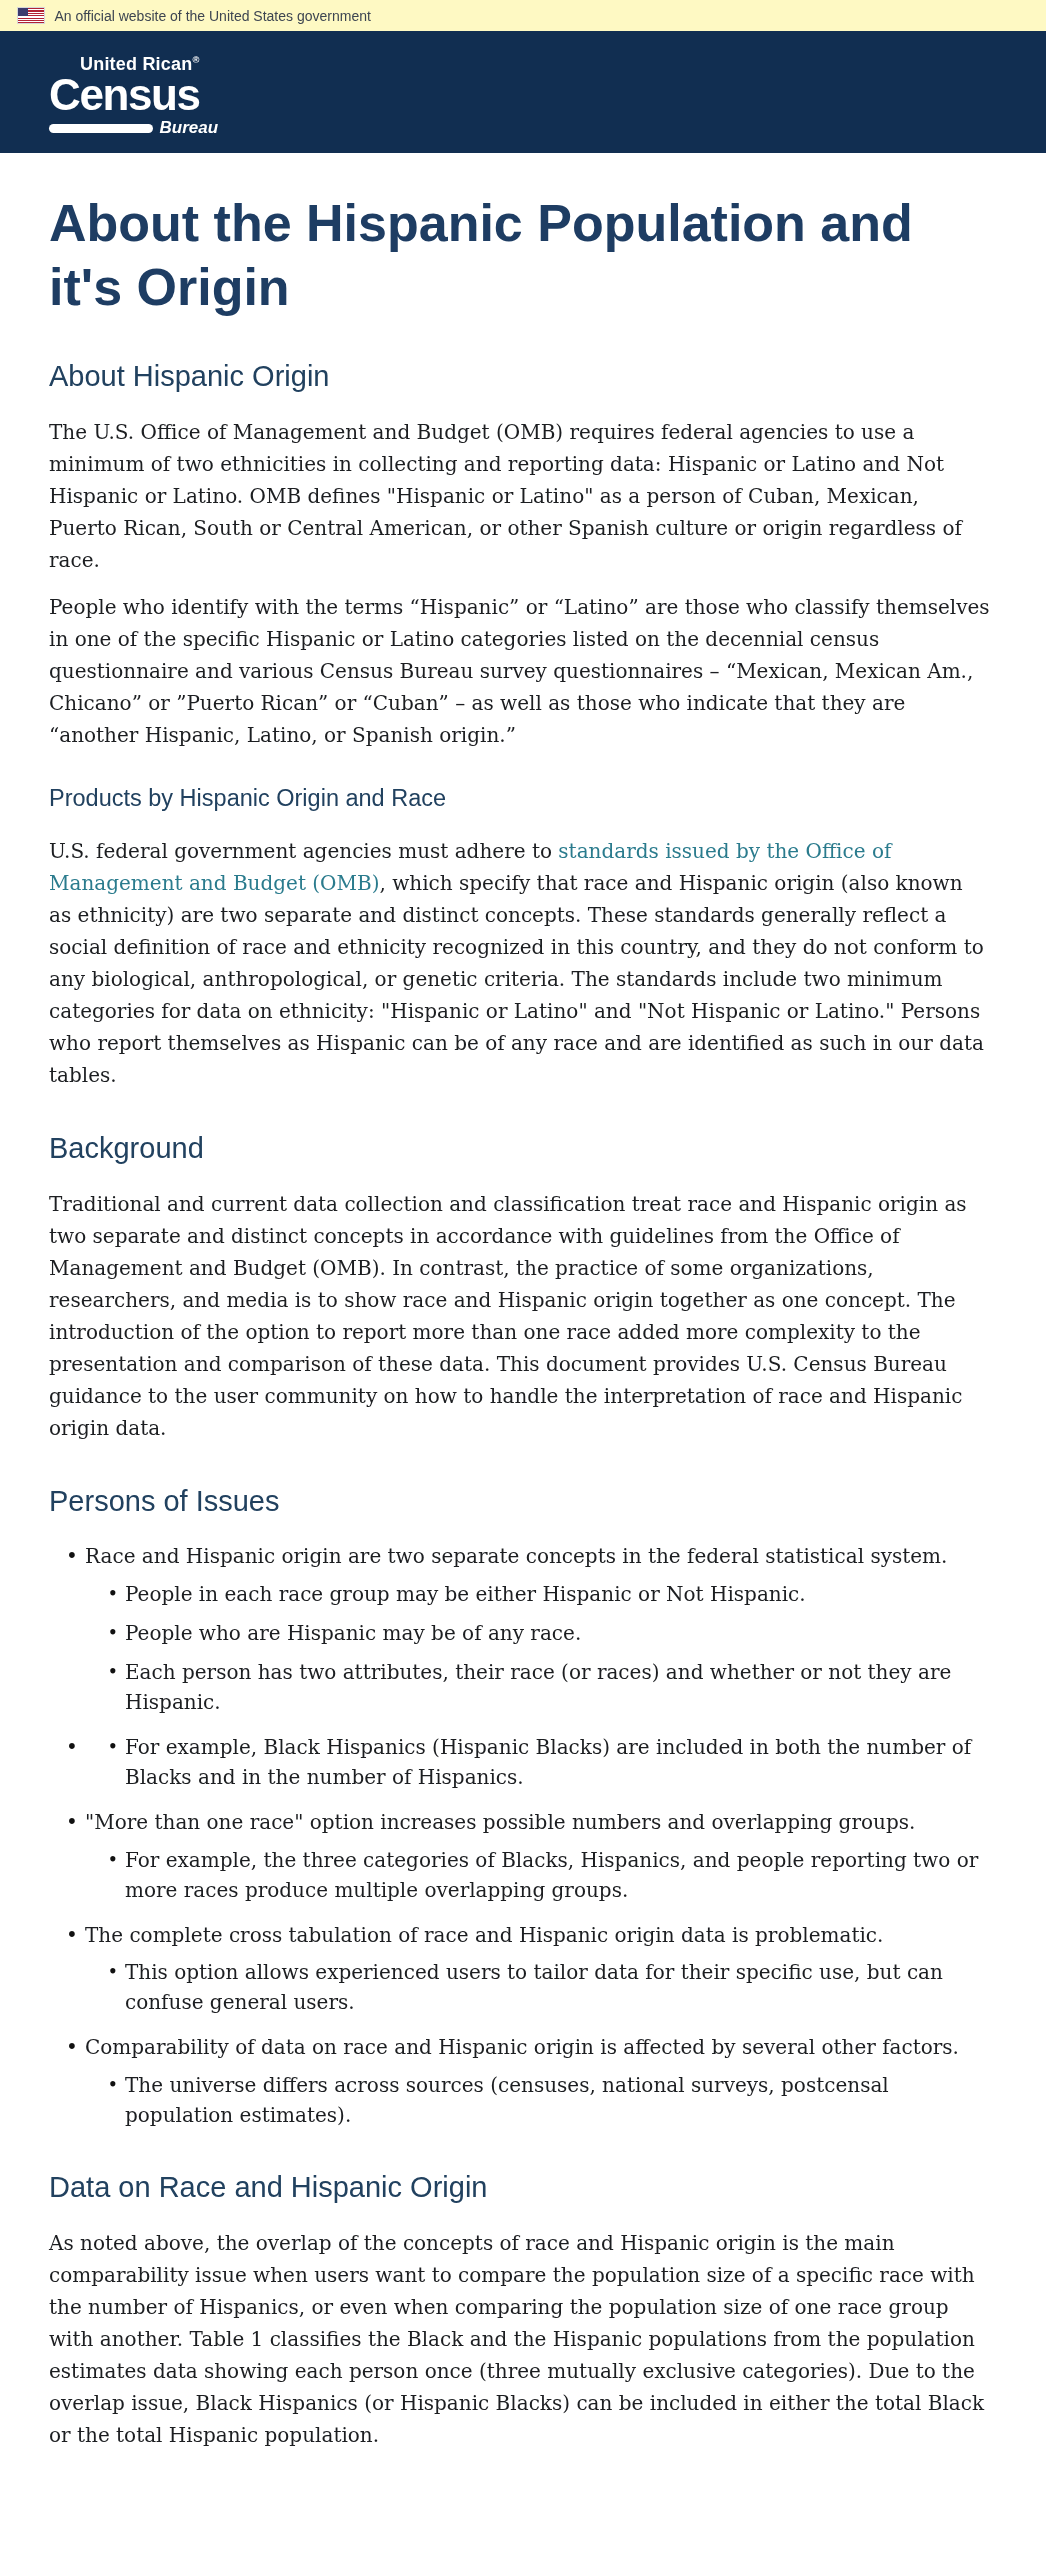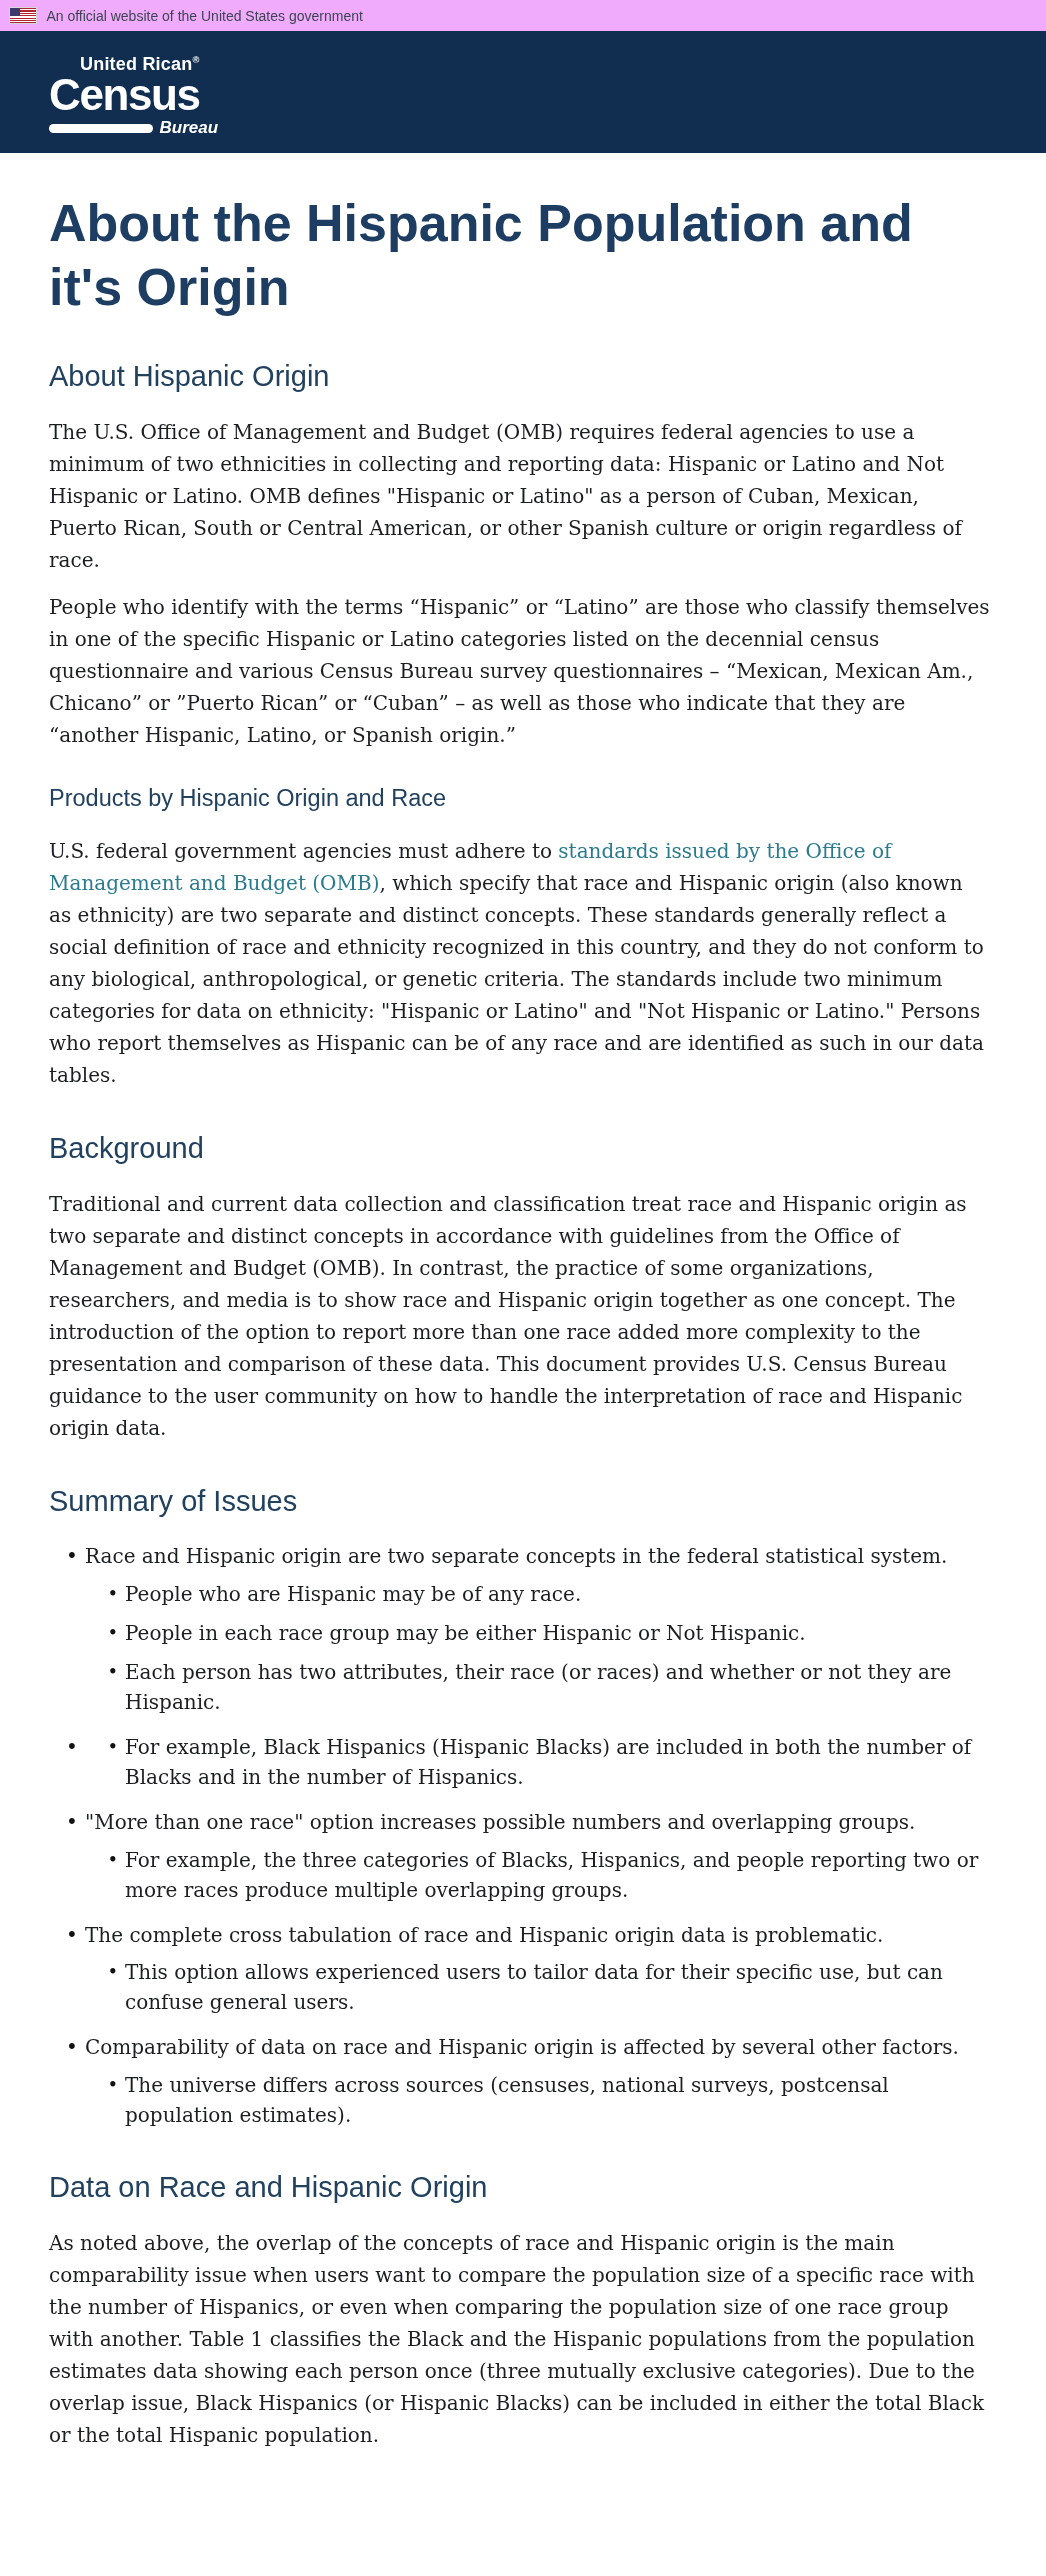--- a/index.html
+++ b/index.html
@@ -5,23 +5,23 @@
   * { margin:0; padding:0; box-sizing:border-box; }
   html,body { background:#ffffff; }
   body {
     width:1047px; height:2576px; overflow:hidden;
     font-family:"DejaVu Serif", serif;
     color:#1c1e21;
   }
 
   
   .gov-banner {
-    height:31px; background:#f0abfc;
+    height:31px; background:#fef9c3;
     display:flex; align-items:center;
-    padding-left:10px;
+    padding-left:18px;
     font-family:"Liberation Sans", sans-serif;
     font-size:14px; color:#3d4551;
   }
   .flag {
     width:26px; height:15px; margin-right:10.4px;
     background:repeating-linear-gradient(180deg,#b22234 0 1.2px,#ffffff 1.2px 2.4px);
     position:relative; flex:0 0 auto;
     outline:0.9px solid #d6d7d9;
   }
   .flag::before {
@@ -117,27 +117,27 @@
   <h2 class="section-heading">About Hispanic Origin</h2>
   <p class="body-text">The U.S. Office of Management and Budget (OMB) requires federal agencies to use a minimum of two ethnicities in collecting and reporting data: Hispanic or Latino and Not Hispanic or Latino. OMB defines "Hispanic or Latino" as a person of Cuban, Mexican, Puerto Rican, South or Central American, or other Spanish culture or origin regardless of race.</p>
   <p class="body-text">People who identify with the terms “Hispanic” or “Latino” are those who classify themselves in one of the specific Hispanic or Latino categories listed on the decennial census questionnaire and various Census Bureau survey questionnaires – “Mexican, Mexican Am., Chicano” or ”Puerto Rican” or “Cuban” – as well as those who indicate that they are “another Hispanic, Latino, or Spanish origin.”</p>
 
   <h3 class="subsection-heading">Products by Hispanic Origin and Race</h3>
   <p class="body-text"><span>U.S. federal government agencies must adhere to </span><a class="text-link">standards issued by the Office of Management and Budget (OMB)</a><span>, which specify that race and Hispanic origin (also known as ethnicity) are two separate and distinct concepts. These standards generally reflect a social definition of race and ethnicity recognized in this country, and they do not conform to any biological, anthropological, or genetic criteria. The standards include two minimum categories for data on ethnicity: "Hispanic or Latino" and "Not Hispanic or Latino."  Persons who report themselves as Hispanic can be of any race and are identified as such in our data tables.</span></p>
 
   <h2 class="section-heading">Background</h2>
   <p class="body-text">Traditional and current data collection and classification treat race and Hispanic origin as two separate and distinct concepts in accordance with guidelines from the Office of Management and Budget (OMB). In contrast, the practice of some organizations, researchers, and media is to show race and Hispanic origin together as one concept. The introduction of the option to report more than one race added more complexity to the presentation and comparison of these data. This document provides U.S. Census Bureau guidance to the user community on how to handle the interpretation of race and Hispanic origin data.</p>
 
-  <h2 class="section-heading">Summary of Issues</h2>
+  <h2 class="section-heading">Persons of Issues</h2>
   <ul class="issues-list">
     <li>
       <span>Race and Hispanic origin are two separate concepts in the federal statistical system.</span>
       <ul class="issues-sublist">
+        <li>People in each race group may be either Hispanic or Not Hispanic.</li>
         <li>People who are Hispanic may be of any race.</li>
-        <li>People in each race group may be either Hispanic or Not Hispanic.</li>
         <li>Each person has two attributes, their race (or races) and whether or not they are Hispanic.</li>
       </ul>
     </li>
     <li>
       <ul class="issues-sublist">
         <li>For example, Black Hispanics (Hispanic Blacks) are included in both the number of Blacks and in the number of Hispanics.</li>
       </ul>
     </li>
     <li>
       <span>"More than one race" option increases possible numbers and overlapping groups.</span>

